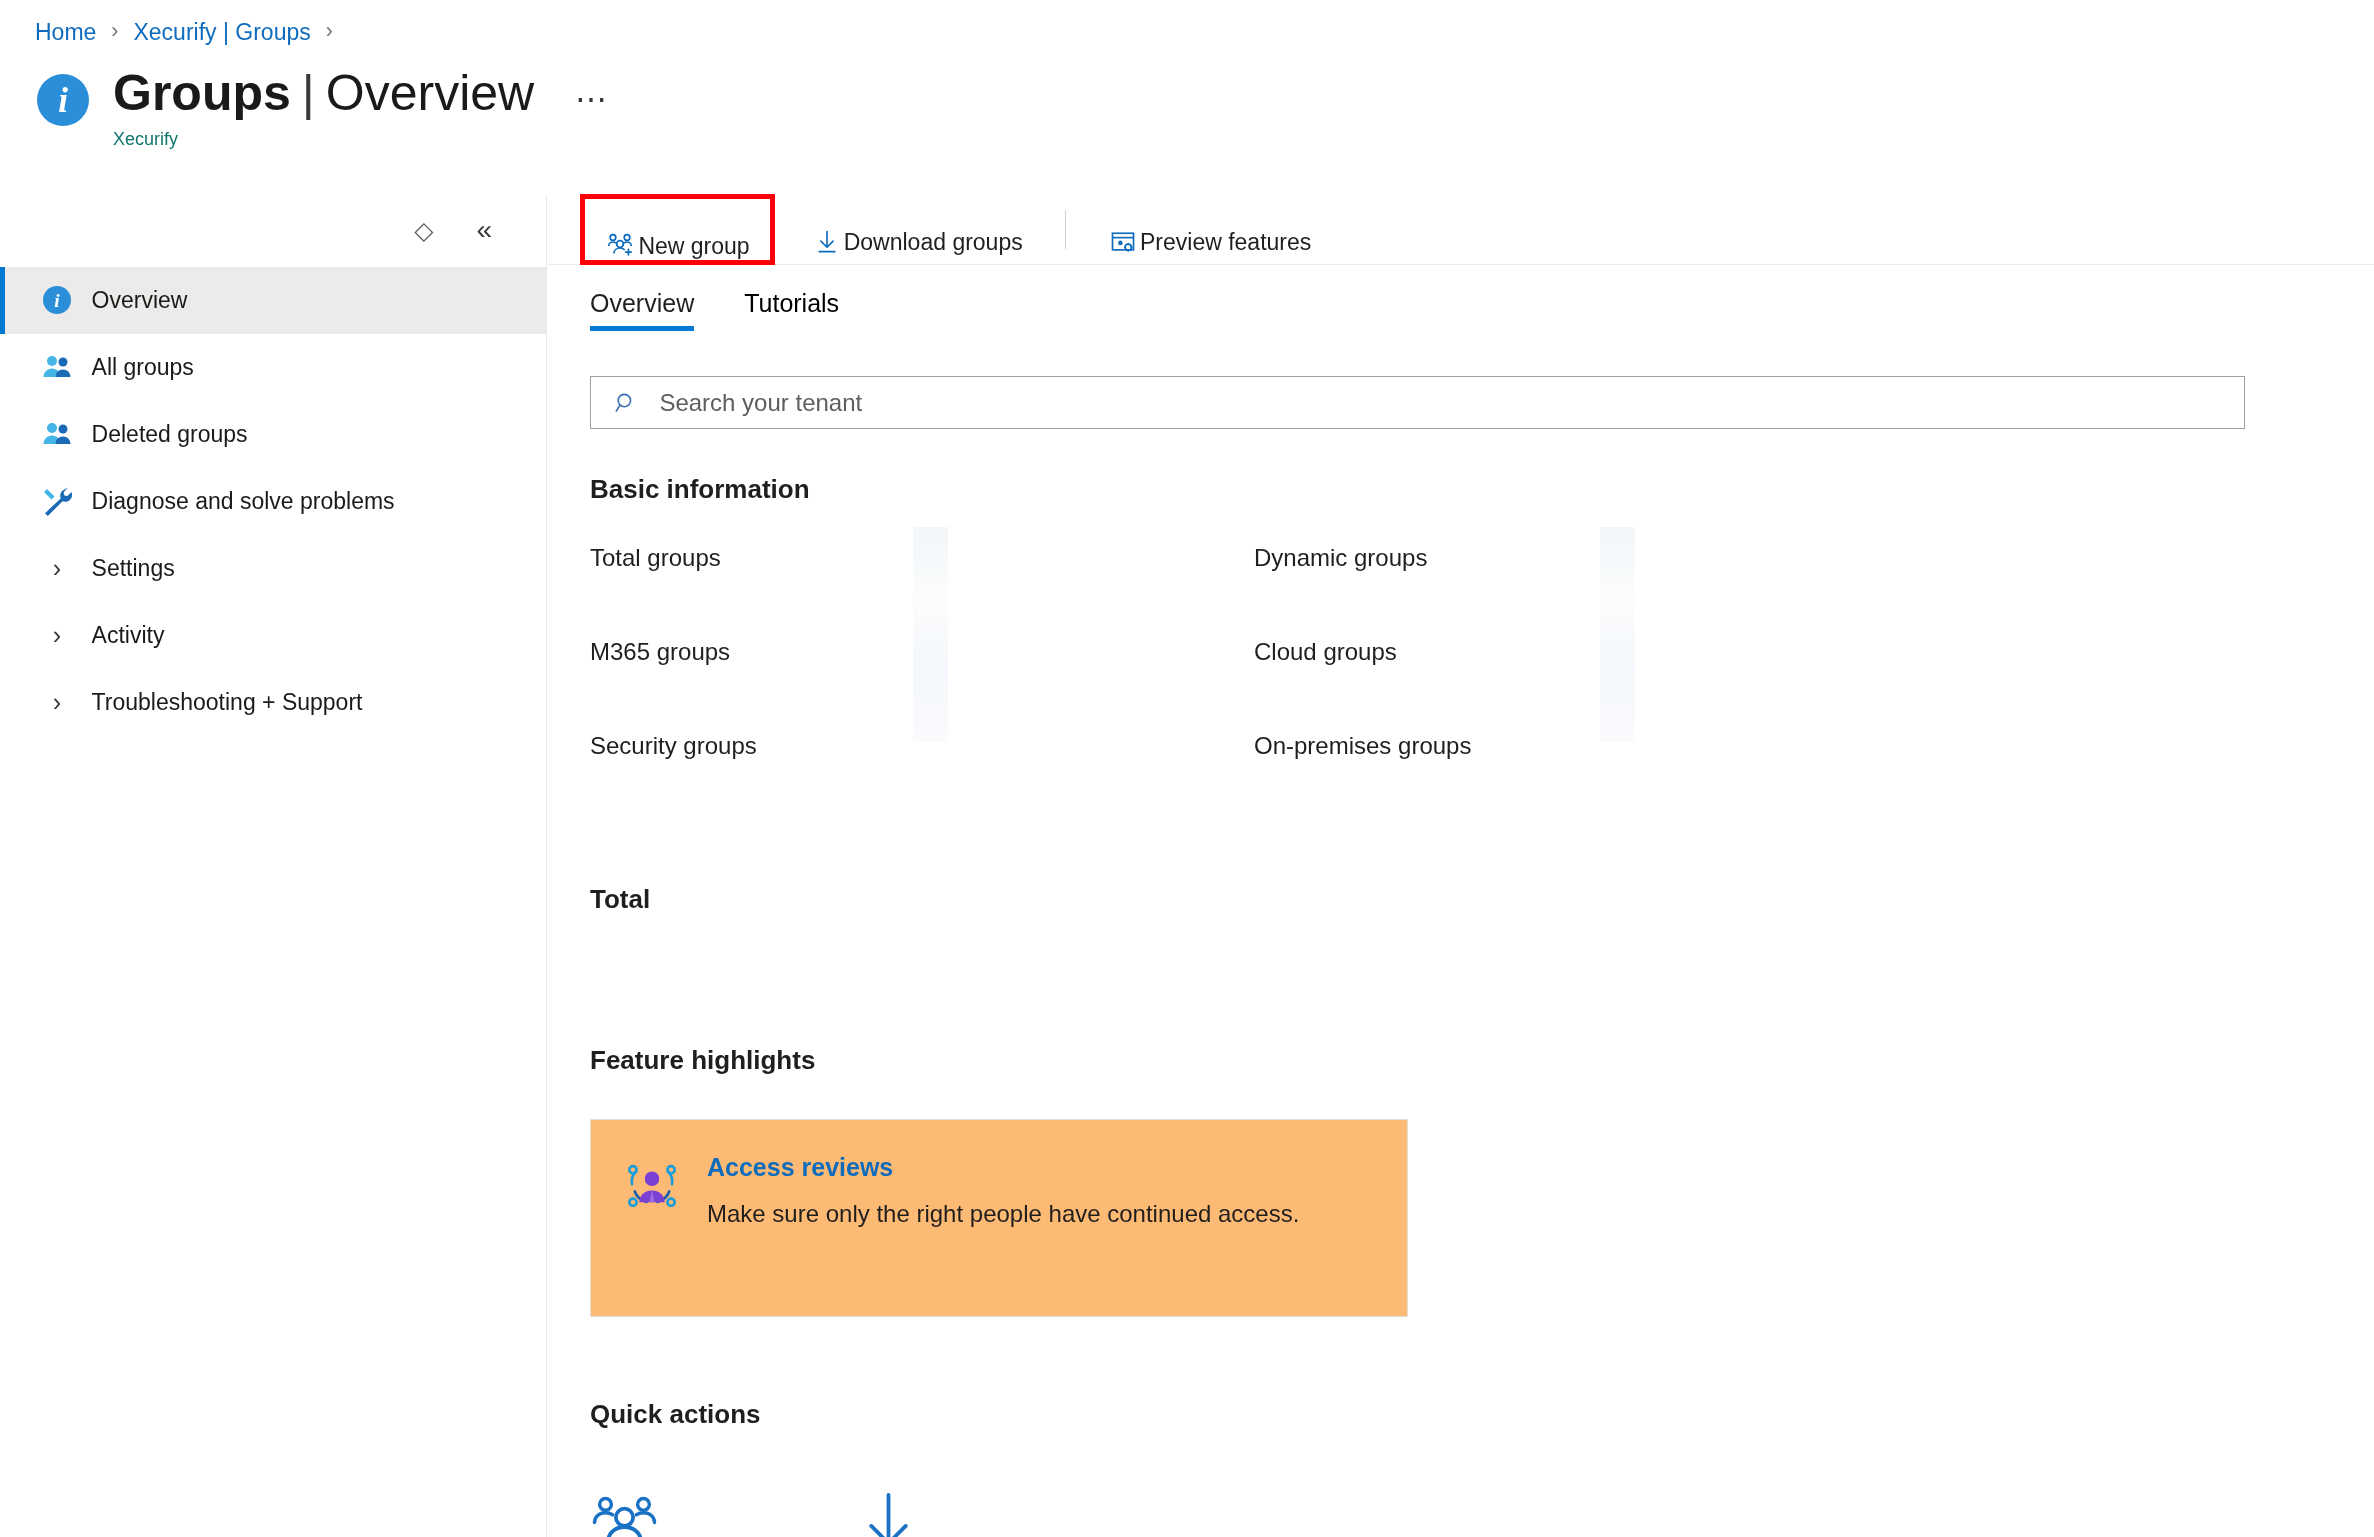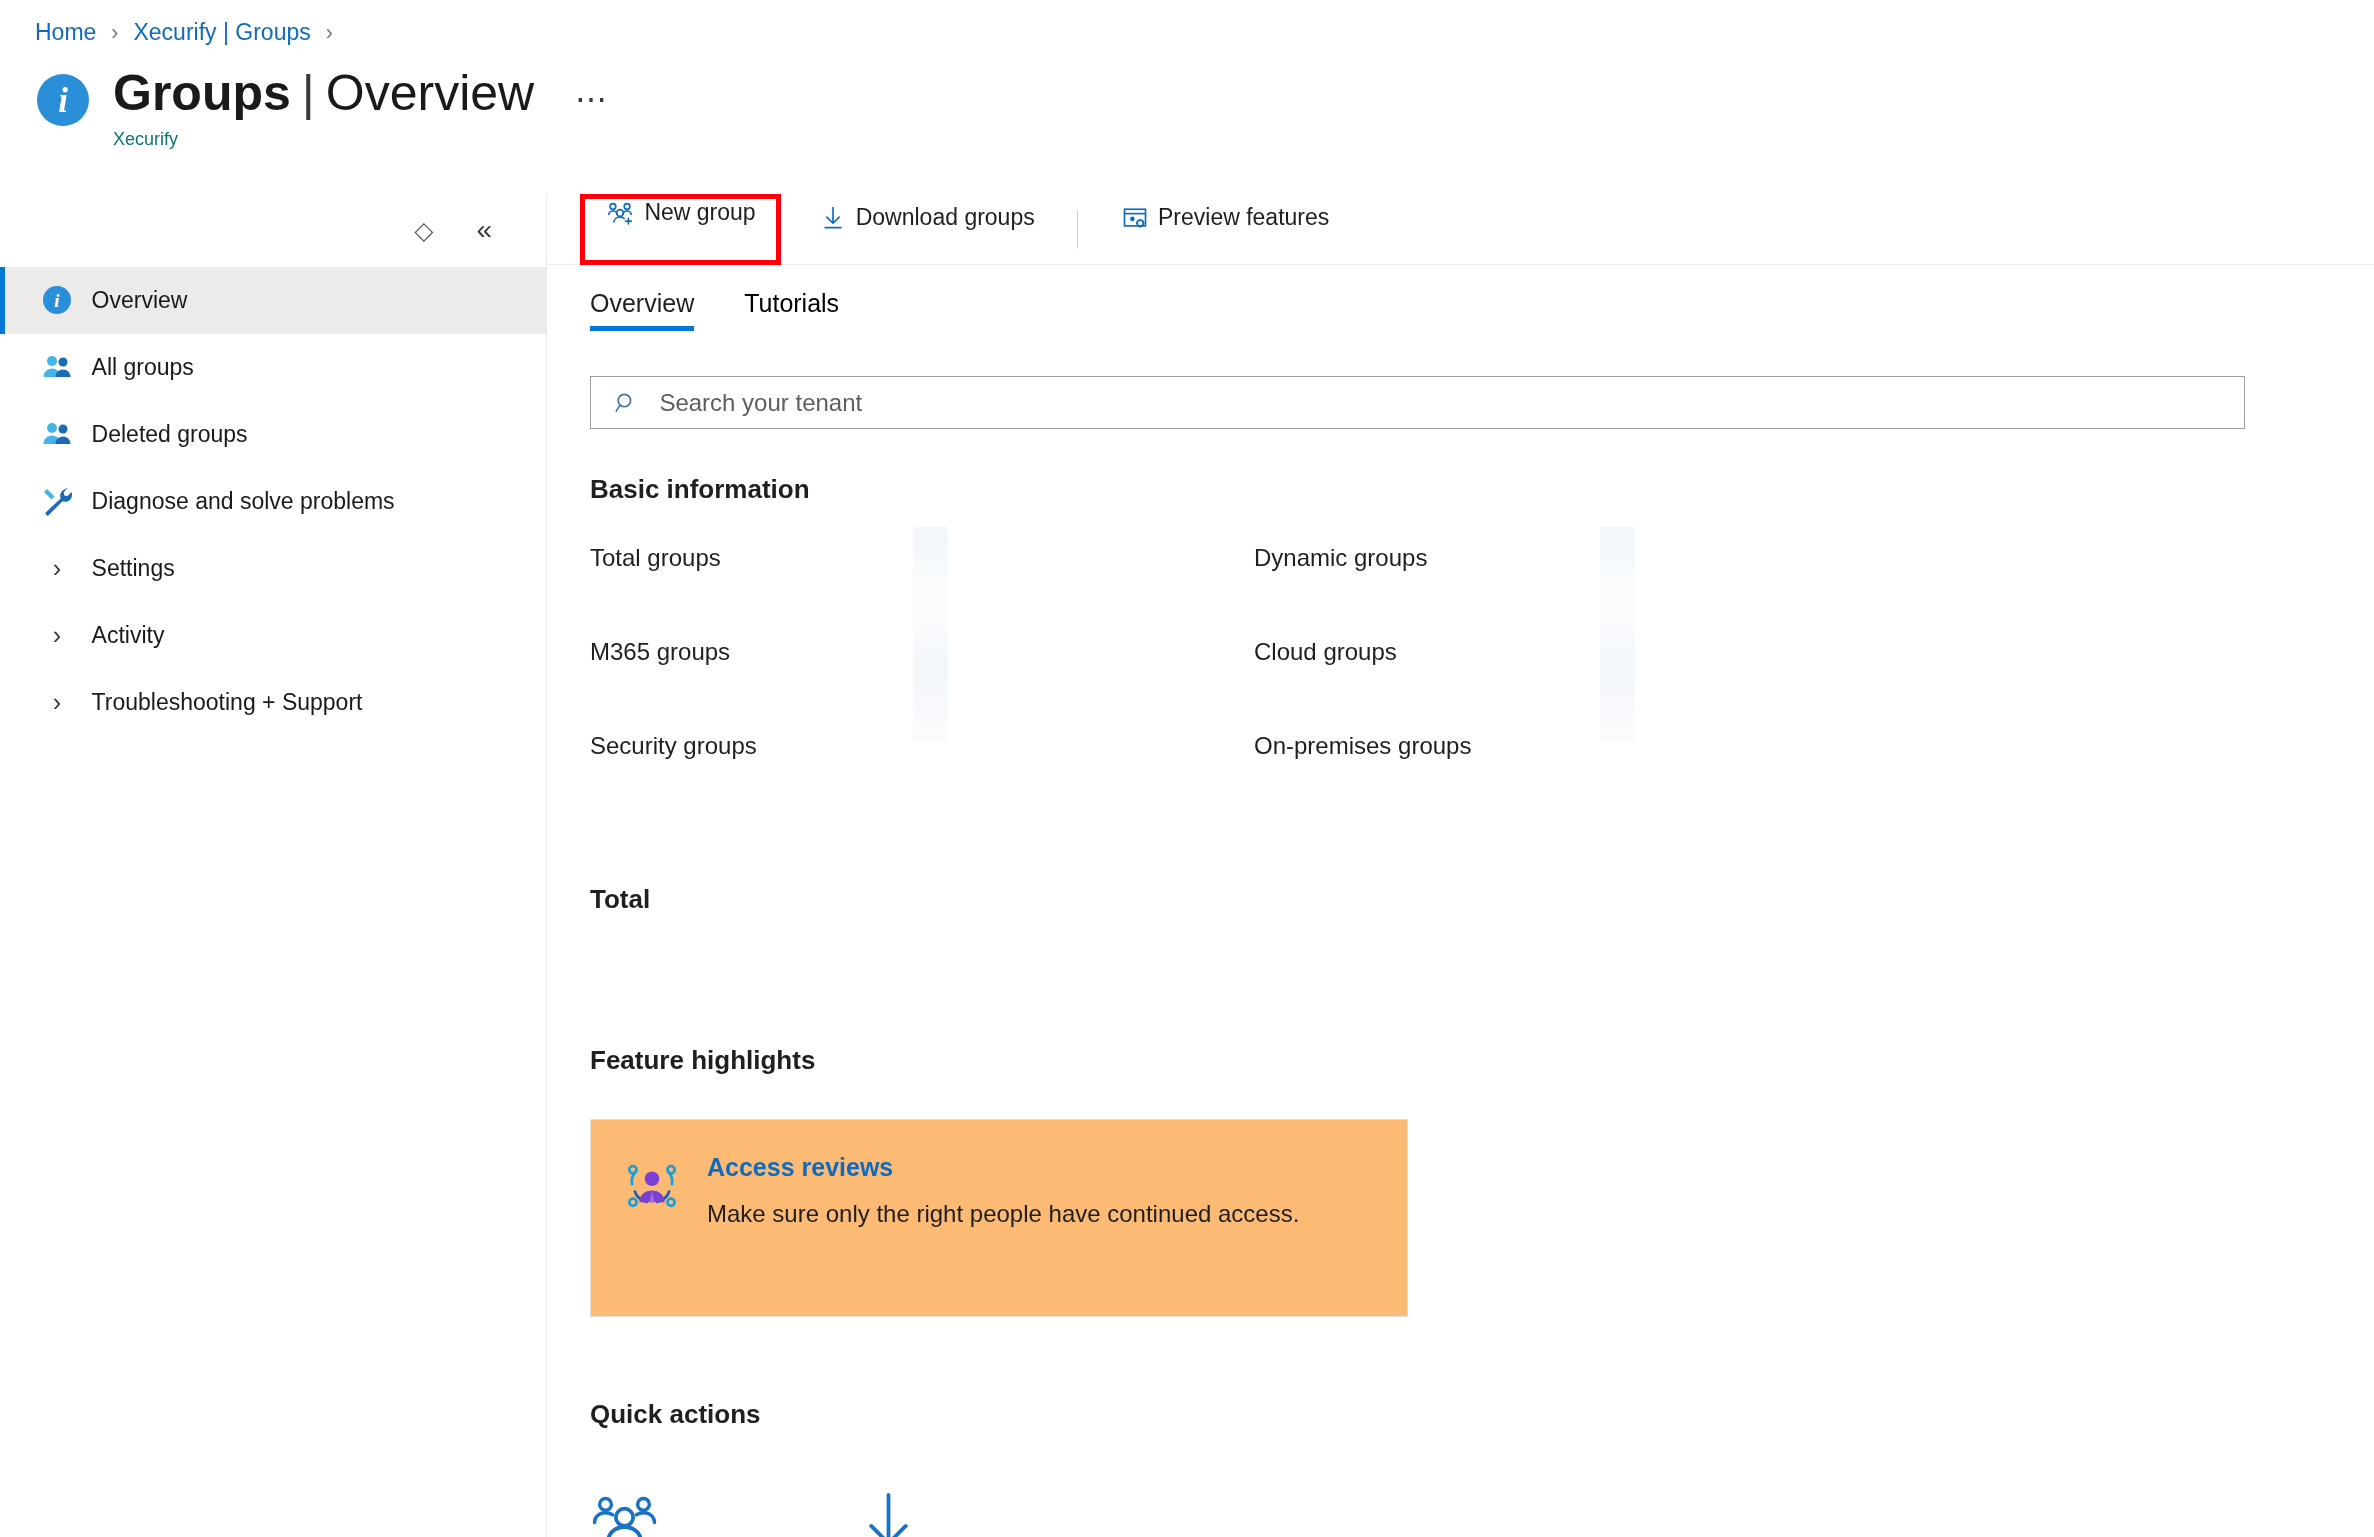--- a/index.html
+++ b/index.html
@@ -9,21 +9,21 @@
     background: #ffffff;
     font-family: "Liberation Sans", sans-serif;
     overflow: hidden;
   }
   .page { position: relative; width: 2375px; height: 1538px; background:#fff; }
 
   
   .breadcrumb {
     position: absolute;
     left: 35px; top: 18.6px;
-    display: flex; align-items: flex-end;
+    display: flex; align-items: flex-start;
     font-size: 23px;
     color: #0f6cbd;
     white-space: nowrap;
   }
   .bc-link { color:#0f6cbd; cursor:pointer; }
   .bc-sep {
     color:#6f7680; margin: 0 15px; font-size: 21.3px;
     font-weight: 300;
   }
 
@@ -106,21 +106,21 @@
 
   
   .cmdbar {
     position:absolute; left: 548px; top: 195px;
     width: 1826px; height: 70px;
     border-bottom: 0.9px solid #edebe9;
     display:flex; align-items:center;
     padding-left: 37px;
   }
   .cmd-btn {
-    display:flex; align-items:flex-start; gap: 9px;
+    display:flex; align-items:flex-end; gap: 3px;
     height: 52px; padding: 0 16.7px;
     font-size: 23px; color:#201f1e; cursor:pointer;
     white-space: nowrap;
   }
   .cmd-btn.highlighted {
     outline: 5.6px solid #fb0007;
     outline-offset: 0px;
     background:#fff;
     height: 61px;
     padding: 0 20.4px;

